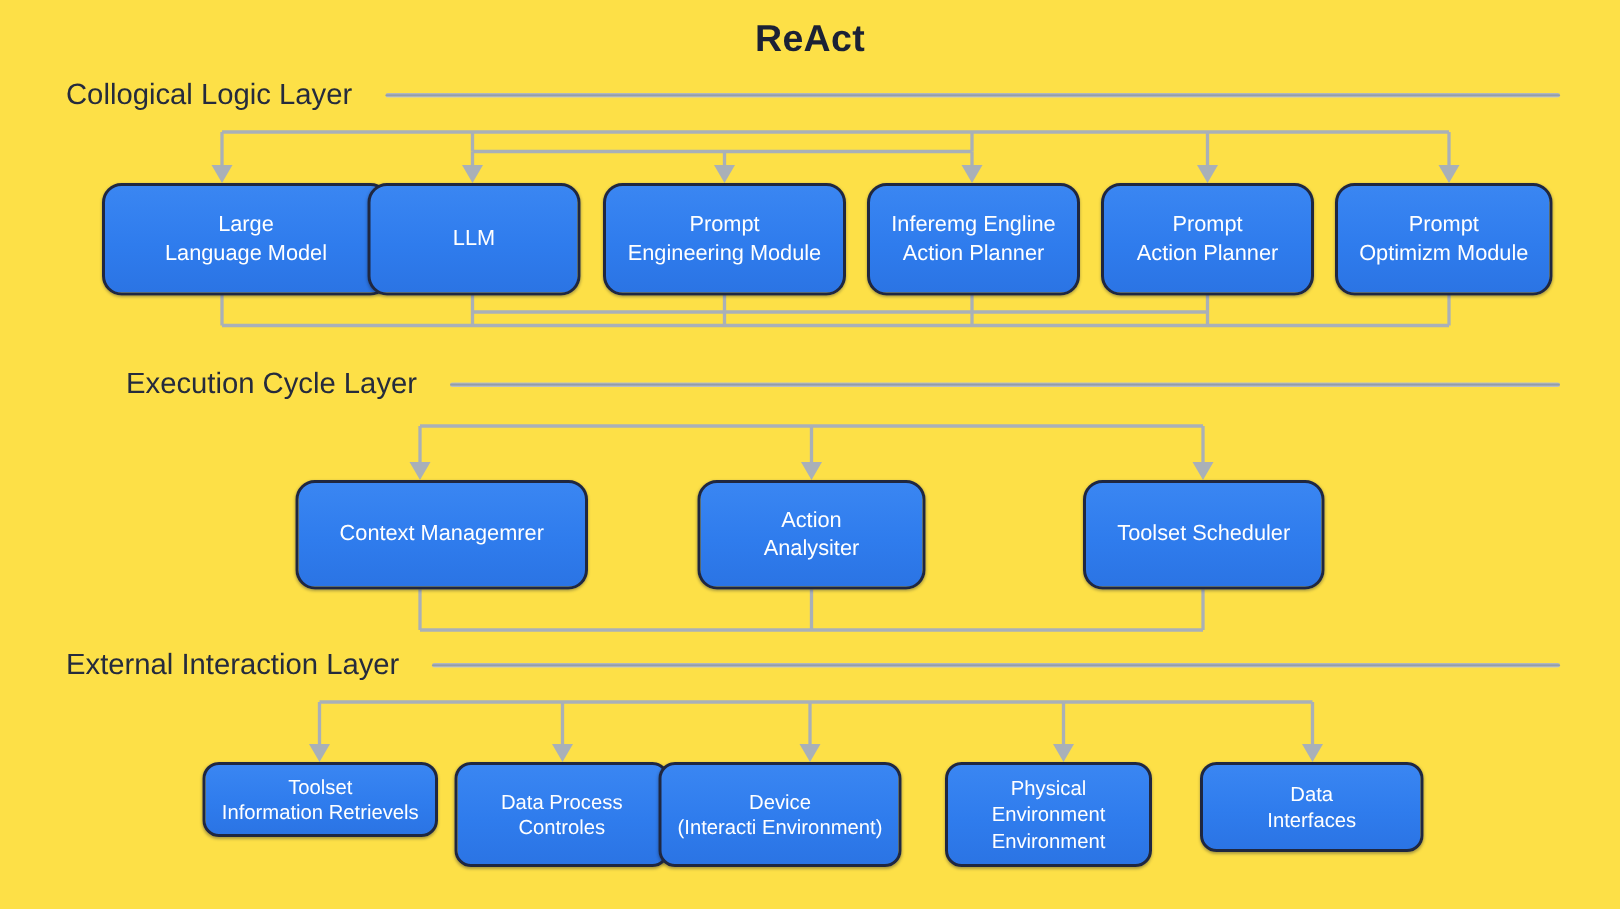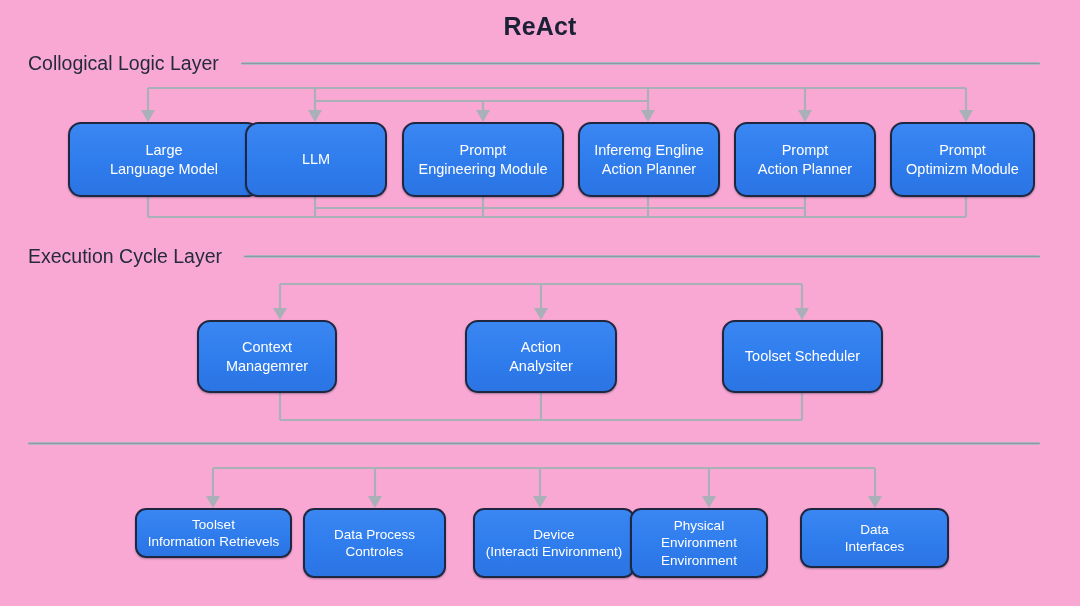--- a/index.html
+++ b/index.html
@@ -8,58 +8,58 @@
     padding: 0;
     background: #ffffff;
   }
   body {
     font-family: "Liberation Sans", sans-serif;
   }
   #canvas {
     position: relative;
     width: 1080px;
     height: 606px;
-    background: #f9a8d4;
+    background: #fde047;
     overflow: hidden;
   }
   
   #diagram-title {
     position: absolute;
     left: 0;
     top: 12px;
     width: 1080px;
     text-align: center;
     font-size: 25px;
     font-weight: bold;
     color: #1b2135;
     letter-spacing: 0.2px;
   }
   
   .layer-header {
     position: absolute;
     display: flex;
     align-items: center;
-    left: 28px;
+    left: 44px;
     right: 40px;
     height: 26px;
   }
   .layer-header .layer-label {
     font-size: 19.5px;
     color: #252b3d;
     white-space: nowrap;
     padding-right: 22px;
   }
   .layer-header .layer-rule {
     flex: 1 1 auto;
     height: 3px;
     background: linear-gradient(to bottom, #b8bfc8 0%, #8e98a4 50%, #c3c9d1 100%);
     border-radius: 2px;
   }
   #layer-header-0 { top: 50px; }
-  #layer-header-1 { top: 243px; }
+  #layer-header-1 { top: 243px; margin-left: 40px; }
   #layer-header-2 { top: 430px; }
 
   
   #connectors {
     position: absolute;
     left: 0;
     top: 0;
     width: 1080px;
     height: 606px;
     pointer-events: none;
@@ -106,20 +106,21 @@
 
   <div class="layer-header" id="layer-header-0">
     <span class="layer-label">Collogical Logic Layer</span>
     <span class="layer-rule"></span>
   </div>
   <div class="layer-header" id="layer-header-1">
     <span class="layer-label">Execution Cycle Layer</span>
     <span class="layer-rule"></span>
   </div>
   <div class="layer-header" id="layer-header-2">
+    <span class="layer-label">External Interaction Layer</span>
     <span class="layer-rule"></span>
   </div>
 
   <svg id="connectors" viewBox="0 0 1080 606">
 
     <line x1="148" y1="88" x2="966" y2="88"></line>
 
     <line x1="315" y1="101" x2="648" y2="101"></line>
     <line x1="315" y1="88" x2="315" y2="101"></line>
     <line x1="648" y1="88" x2="648" y2="101"></line>
@@ -192,42 +193,42 @@
       <span class="node-label">Prompt
 Action Planner</span>
     </div>
     <div class="node" style="left:890px; top:122px; width:145px; height:75px;">
       <span class="node-label">Prompt
 Optimizm Module</span>
     </div>
   </div>
 
   <div class="row-mid">
-    <div class="node" style="left:197px; top:320px; width:140px; height:73px;">
+    <div class="node" style="left:197px; top:320px; width:195px; height:73px;">
       <span class="node-label">Context Managemrer</span>
     </div>
     <div class="node" style="left:465px; top:320px; width:152px; height:73px;">
       <span class="node-label">Action
 Analysiter</span>
     </div>
     <div class="node" style="left:722px; top:320px; width:161px; height:73px;">
       <span class="node-label">Toolset Scheduler</span>
     </div>
   </div>
 
   <div class="row-bottom">
     <div class="node" style="left:135px; top:508px; width:157px; height:50px;">
       <span class="node-label">Toolset
 Information Retrievels</span>
     </div>
     <div class="node" style="left:303px; top:508px; width:143px; height:70px;">
       <span class="node-label">Data Process
 Controles</span>
     </div>
-    <div class="node" style="left:473px; top:508px; width:162px; height:70px;">
+    <div class="node" style="left:439px; top:508px; width:162px; height:70px;">
       <span class="node-label">Device
 (Interacti Environment)</span>
     </div>
     <div class="node" style="left:630px; top:508px; width:138px; height:70px;">
       <span class="node-label">Physical Environment
 Environment</span>
     </div>
     <div class="node" style="left:800px; top:508px; width:149px; height:60px;">
       <span class="node-label">Data
 Interfaces</span>

